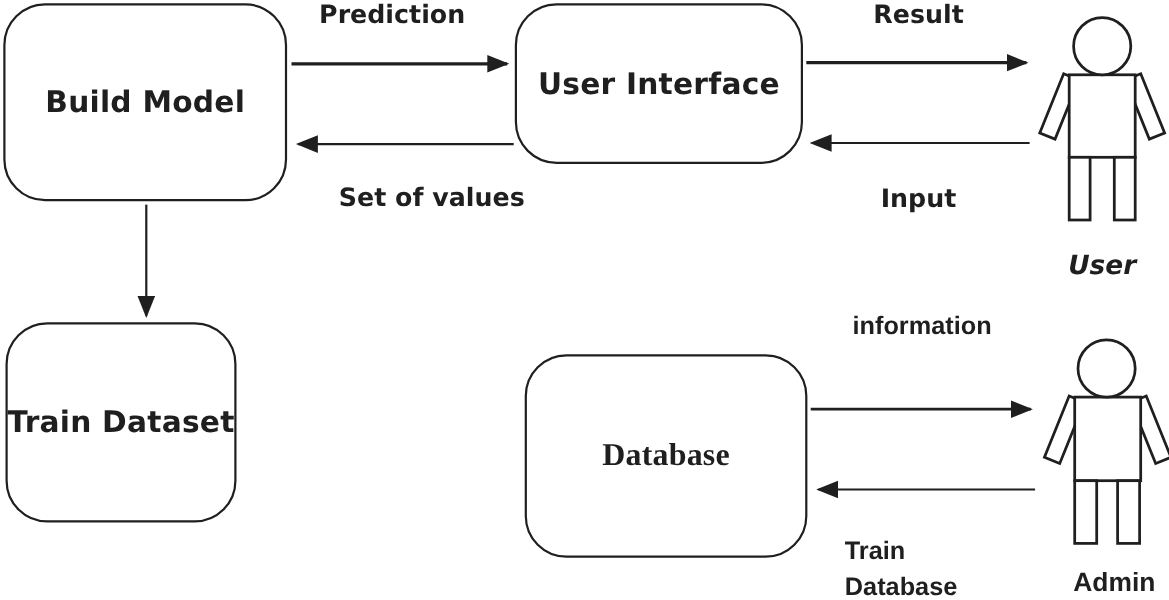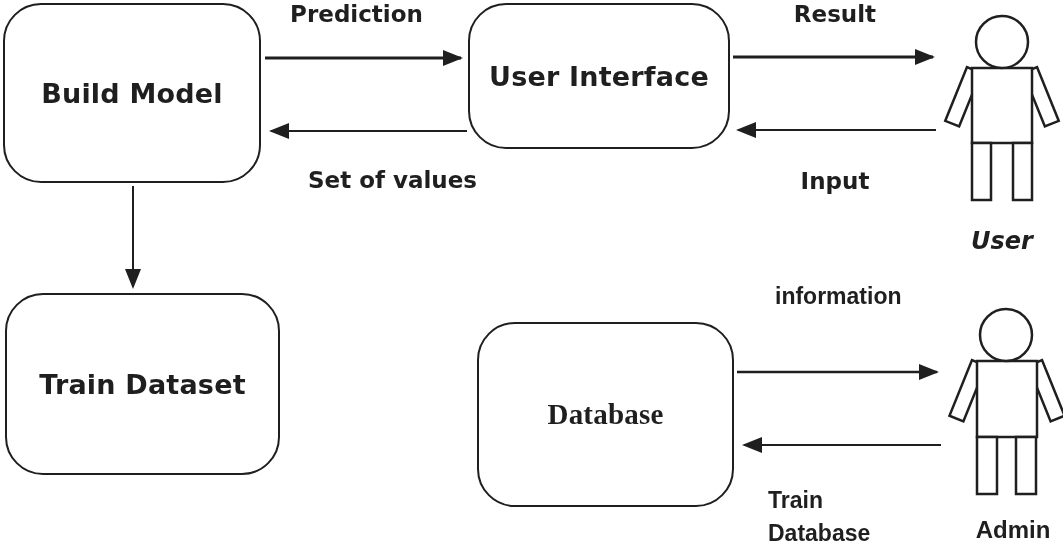--- a/index.html
+++ b/index.html
@@ -79,21 +79,21 @@
   </svg>
 
   <div class="node" style="left:3px;top:3px;width:258px;height:180px;">
     <span class="node-label">Build Model</span>
   </div>
 
   <div class="node" style="left:468px;top:3px;width:262px;height:146px;">
     <span class="node-label">User Interface</span>
   </div>
 
-  <div class="node" style="left:5px;top:293px;width:275px;height:182px;">
+  <div class="node" style="left:5px;top:293px;width:210px;height:182px;">
     <span class="node-label">Train Dataset</span>
   </div>
 
   <div class="node" style="left:477px;top:322px;width:257px;height:185px;">
     <span class="node-label serif">Database</span>
   </div>
 
   <div class="edge-label centered" style="left:269px;top:1px;width:175px;">Prediction</div>
 
   <div class="edge-label centered" style="left:760px;top:1px;width:150px;">Result</div>

